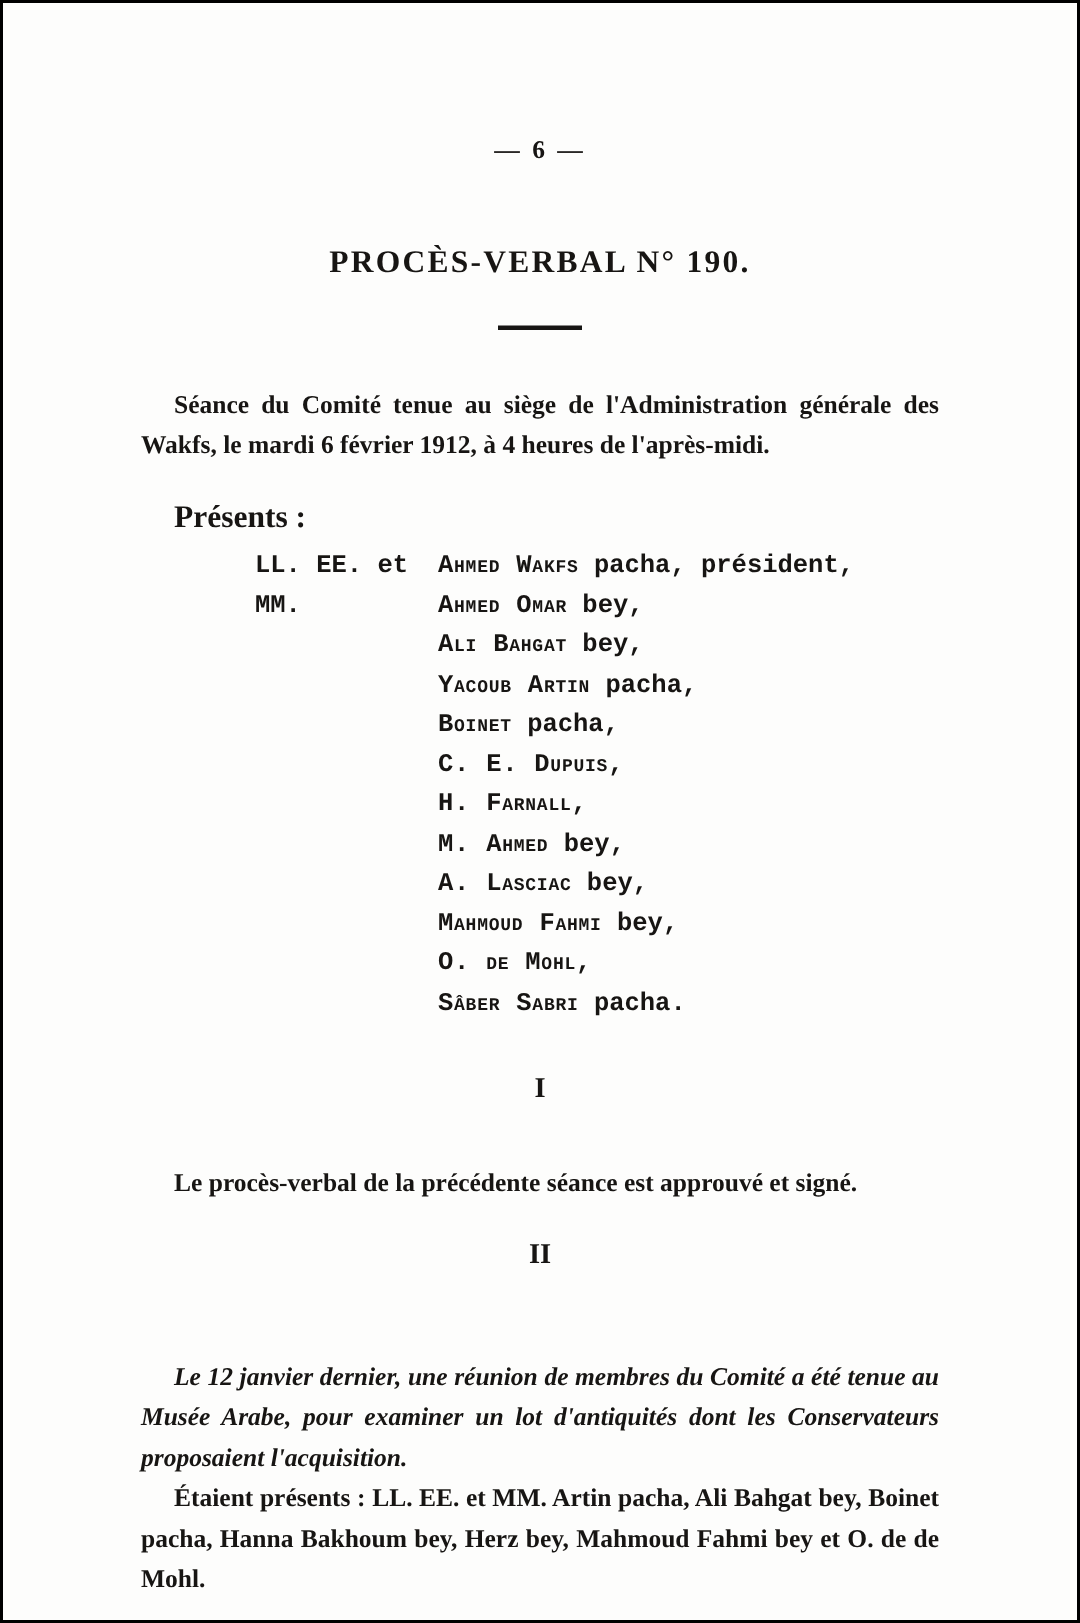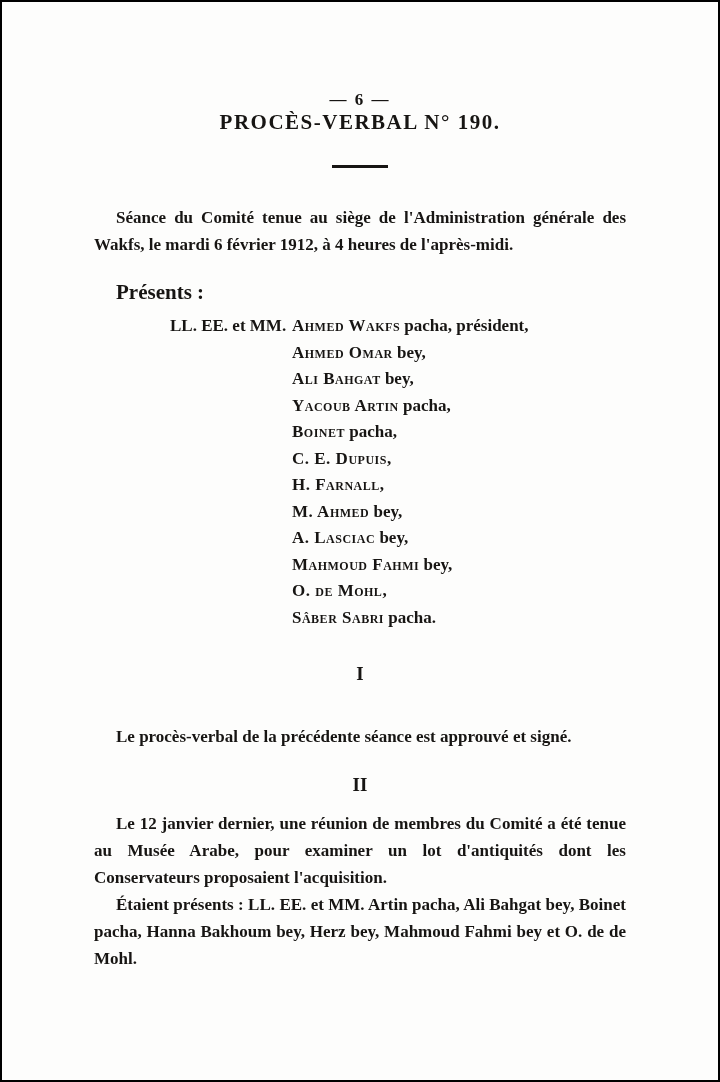--- a/index.html
+++ b/index.html
@@ -26,20 +26,21 @@
     top: 0;
   }
   .page-number {
     text-align: center;
     margin-top: 88px;
     font-size: 17px;
     letter-spacing: 2px;
   }
   .doc-title {
     text-align: center;
+    margin-top: 52px;
     font-size: 21px;
     letter-spacing: 1.5px;
   }
   .title-rule {
     width: 56px;
     height: 3px;
     background: #171513;
     margin: 30px auto 0 auto;
   }
   .para {
@@ -55,20 +56,21 @@
   .presents-label {
     margin-top: 22px;
     font-size: 21px;
     text-indent: 22px;
   }
   .attendees {
     display: flex;
     margin-top: 8px;
     margin-left: 76px;
     font-size: 17px;
+    font-family: Liberation Mono, monospace;
   }
   .attendees-prefix {
     width: 122px;
     flex: 0 0 auto;
     line-height: 26.5px;
   }
   .attendee-names {
     flex: 1 1 auto;
   }
   .attendee-row {
@@ -80,21 +82,21 @@
     letter-spacing: 0.5px;
   }
   .section-heading {
     text-align: center;
     font-size: 19px;
     margin: 0;
   }
   .heading-1 { margin-top: 32px; }
   .heading-2 { margin-top: 24px; }
   .sec1-para { margin-top: 38px; }
-  .sec2-para1 { margin-top: 14px; }
+  .sec2-para1 { margin-top: 56px; font-style: italic; }
   .sec2-para2 { margin-top: 0px; }
 </style>
 </head>
 <body>
 
 <div class="page">
   <div class="content">
 
     <div class="page-number">— 6 —</div>
 

